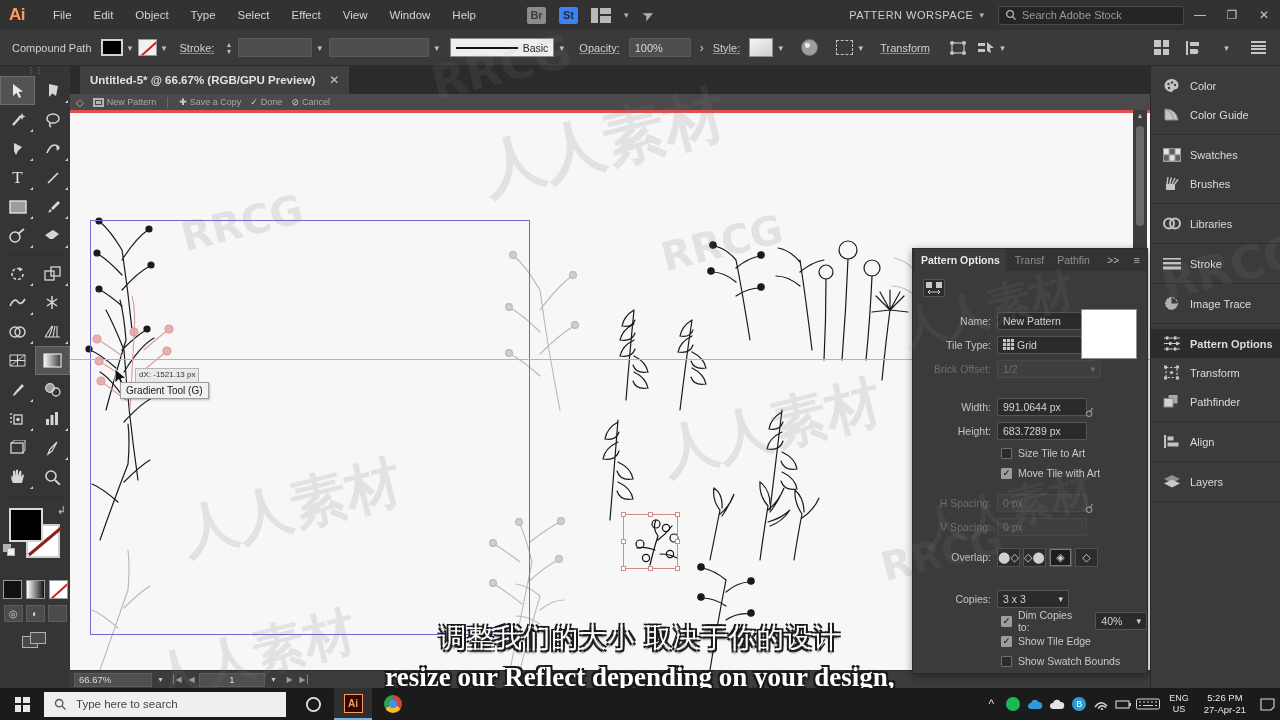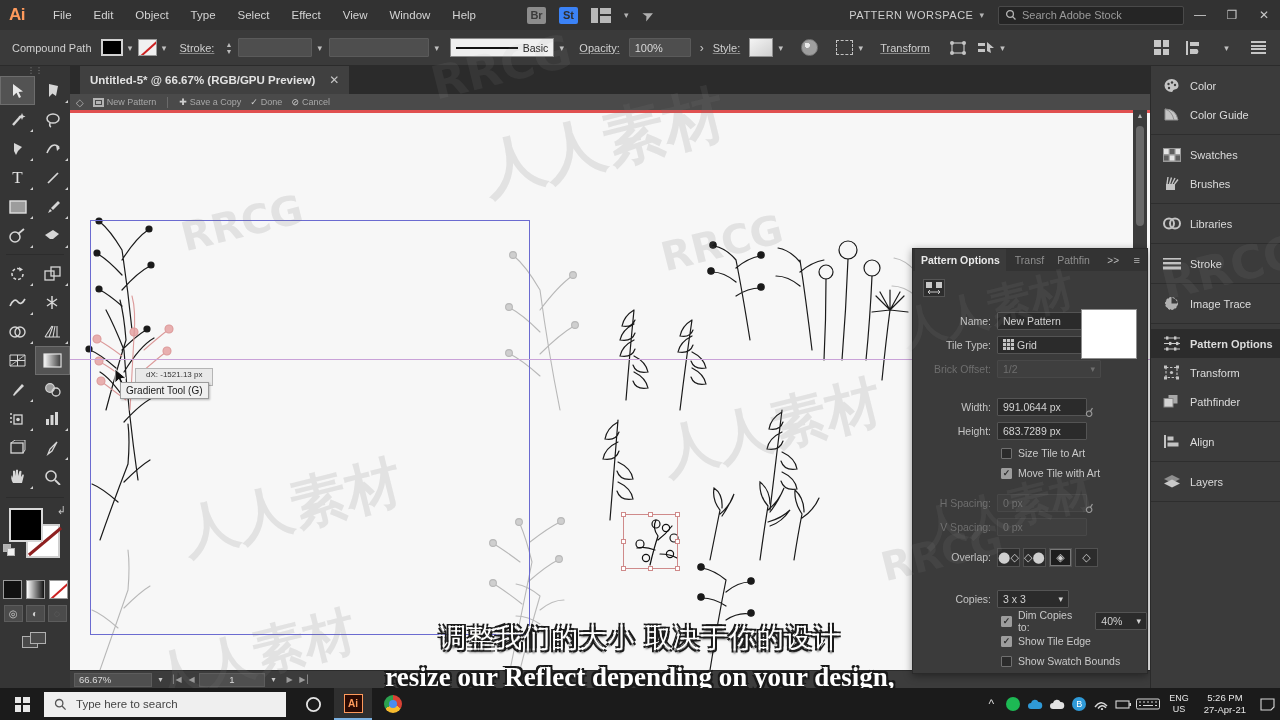--- a/index.html
+++ b/index.html
@@ -190,21 +190,21 @@
   }
   .sel-box {
     position:absolute; left:553px; top:404px; width:55px; height:55px;
     border:1px solid #cf8a8a;
   }
   .sel-box i {
     position:absolute; width:5px; height:5px; background:#fff; border:1px solid #cf8a8a;
   }
   .measure-tag {
     position:absolute; left:65px; top:258px; height:18px;
-    background:#e9e9e9; border:1px solid #b5b5b5; padding:0 10px;
+    background:#e9e9e9; border:1px solid #b5b5b5; padding:0 3px;
     font-size:8px; color:#333; line-height:12px; white-space:nowrap;
   }
   .tooltip {
     position:absolute; left:50px; top:272px; height:17px;
     background:#f0f0f0; border:1px solid #9b9b9b; padding:0 5px;
     font-size:10px; color:#1a1a1a; line-height:16px; white-space:nowrap;
     box-shadow:1px 1px 2px rgba(0,0,0,0.25);
   }
   .cursor-arrow { position:absolute; left:44px; top:258px; }
 

